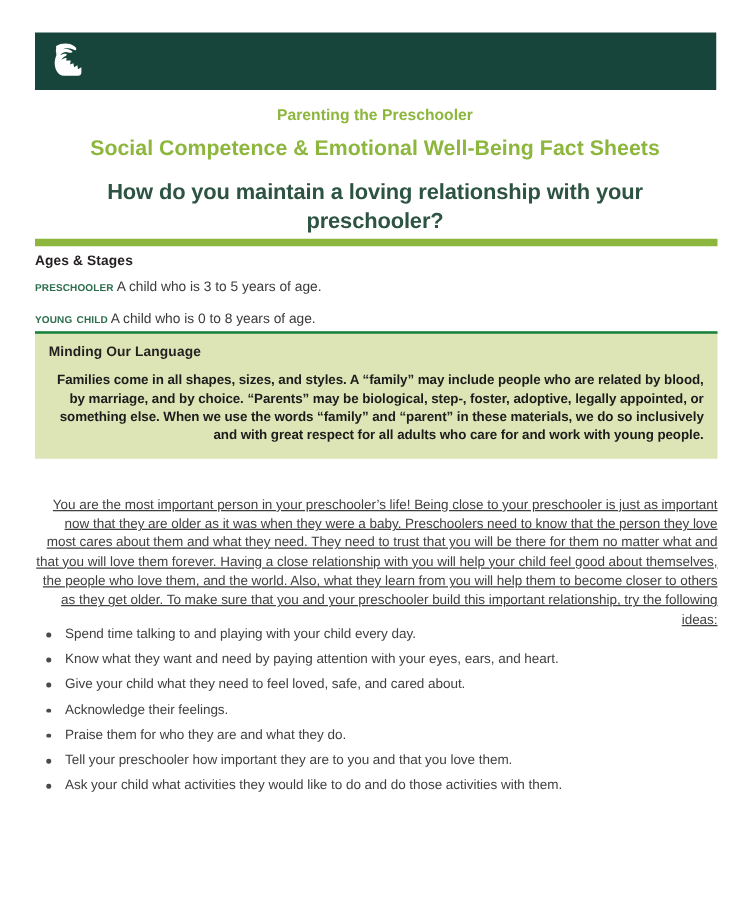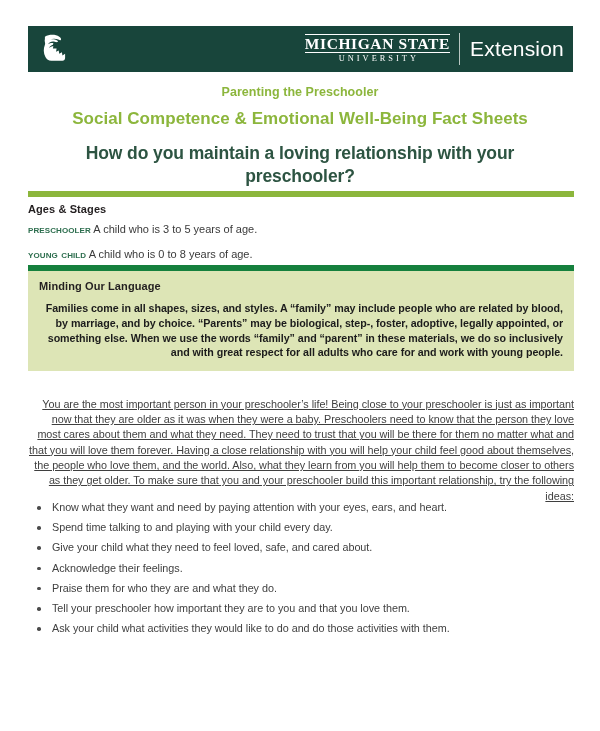--- a/index.html
+++ b/index.html
@@ -168,21 +168,21 @@
   .term-def { color: #3a3a3a; }
 
   
   .callout {
     position: absolute;
     left: 28px;
     top: 265px;
     width: 546px;
     box-sizing: border-box;
     background: #DDE5B6;
-    border-top: 6px solid #15803d;
+    border-top: 2px solid #15803d;
     padding: 9px 11px 11px 11px;
   }
   .callout-title {
     font-size: 11px;
     font-weight: 700;
     color: #231f20;
     letter-spacing: 0.1px;
     margin-bottom: 9px;
   }
   .callout-body {
@@ -239,28 +239,20 @@
 </head>
 <body>
 
 <div class="page">
 
   <div class="masthead">
     <svg class="spartan-logo" viewBox="0 0 64 64" aria-hidden="true">
       <path fill="#ffffff" d="M13 9c8-5 20-5 27 0 3 2 4 4 3 6-1 1-3 0-5-1-5-2-11-2-15 0 5-1 10 0 13 2 2 1 2 3 0 3-2 1-5-1-8-1-4 0-7 2-9 5 3-2 7-3 10-2l-1 3c-3 1-6 3-7 6 2-2 5-3 8-3l-1 4h7l-1 6 5-2 1 6 5-3 1 6 5-3v8c0 3-2 5-5 5H25c-5 0-9-3-11-7-4-7-4-16-1-23 1-2 0-3 0-5-1-3 0-5 0-6z"></path>
       <path fill="#18453B" d="M30 30c-4 1-7 4-8 7 3-2 7-3 10-2z" opacity="0"></path>
     </svg>
-    <div class="wordmark">
-      <div class="msu-block">
-        <div class="msu-line1">MICHIGAN STATE</div>
-        <div class="msu-line2">UNIVERSITY</div>
-      </div>
-      <div class="wm-divider"></div>
-      <div class="extension-word">Extension</div>
-    </div>
   </div>
 
   <div class="title-block">
     <div class="series-title">Parenting the Preschooler</div>
     <div class="series-subtitle">Social Competence &amp; Emotional Well-Being Fact Sheets</div>
     <h1 class="main-heading">How do you maintain a loving relationship with your preschooler?</h1>
   </div>
 
   <div class="green-rule" id="rule-ages"></div>
   <div class="section-heading" id="heading-ages">Ages &amp; Stages</div>
@@ -275,22 +267,22 @@
   </div>
 
   <div class="callout">
     <div class="callout-title">Minding Our Language</div>
     <div class="callout-body">Families come in all shapes, sizes, and styles. A “family” may include people who are related by blood, by marriage, and by choice. “Parents” may be biological, step-, foster, adoptive, legally appointed, or something else. When we use the words “family” and “parent” in these materials, we do so inclusively and with great respect for all adults who care for and work with young people.</div>
   </div>
 
   <p class="body-copy">You are the most important person in your preschooler’s life! Being close to your preschooler is just as important now that they are older as it was when they were a baby. Preschoolers need to know that the person they love most cares about them and what they need. They need to trust that you will be there for them no matter what and that you will love them forever. Having a close relationship with you will help your child feel good about themselves, the people who love them, and the world. Also, what they learn from you will help them to become closer to others as they get older. To make sure that you and your preschooler build this important relationship, try the following ideas:</p>
 
   <ul class="bullet-list">
+    <li><span class="dot"></span><span>Spend time talking to and playing with your child every day.</span></li>
     <li><span class="dot"></span><span>Know what they want and need by paying attention with your eyes, ears, and heart.</span></li>
-    <li><span class="dot"></span><span>Spend time talking to and playing with your child every day.</span></li>
     <li><span class="dot"></span><span>Give your child what they need to feel loved, safe, and cared about.</span></li>
     <li><span class="dot"></span><span>Acknowledge their feelings.</span></li>
     <li><span class="dot"></span><span>Praise them for who they are and what they do.</span></li>
     <li><span class="dot"></span><span>Tell your preschooler how important they are to you and that you love them.</span></li>
     <li><span class="dot"></span><span>Ask your child what activities they would like to do and do those activities with them.</span></li>
   </ul>
 
 </div>
 
 </body></html>

